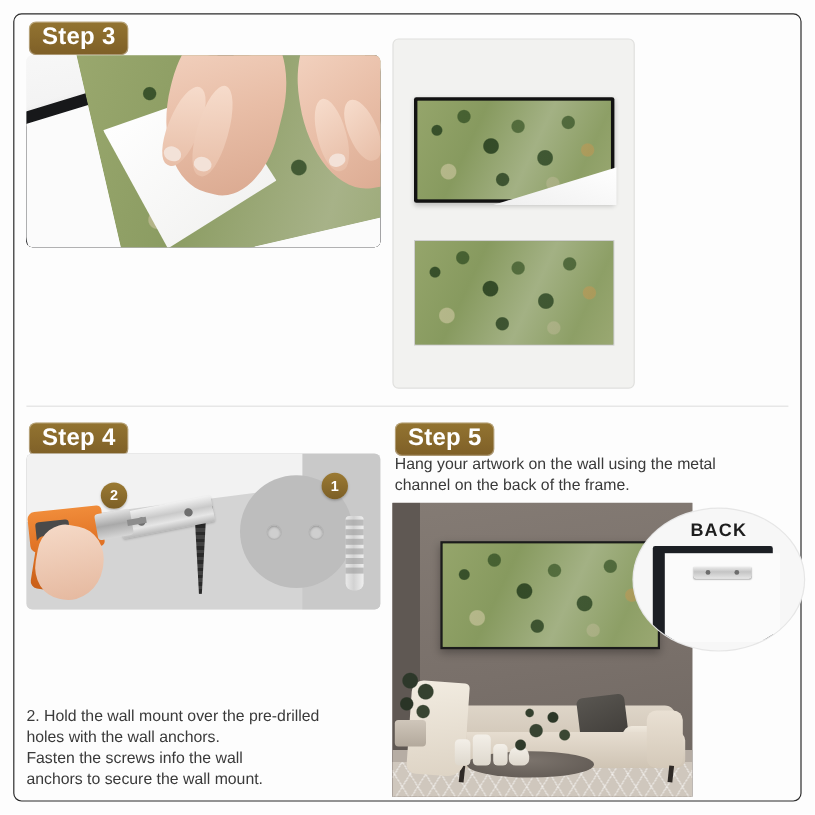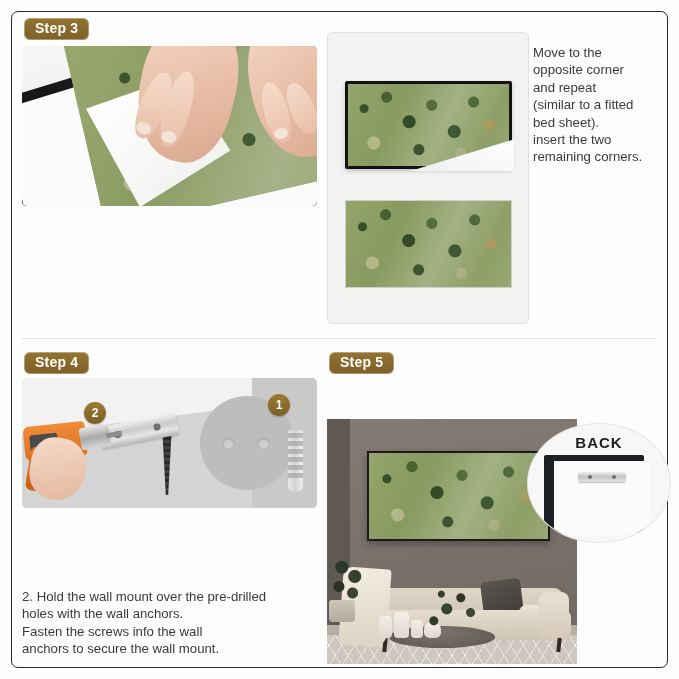--- a/index.html
+++ b/index.html
@@ -34,21 +34,21 @@
     width: 635px; height: 1px;
     background: #e2e2e2;
   }
 
   
   .step-badge {
     display: inline-block;
     background: #8a6a2f;
     background-image: linear-gradient(180deg, #937431 0%, #7e5f27 100%);
     color: #ffffff;
-    font-size: 14px;
+    font-size: 20px;
     font-weight: bold;
     letter-spacing: 0.2px;
     padding: 3px 11px 4px 11px;
     border-radius: 6px;
     box-shadow: inset 0 0 0 1px rgba(255,255,255,0.35);
     line-height: 1.05;
     white-space: nowrap;
   }
 
   
@@ -521,27 +521,20 @@
   <div class="panel-light" style="left:327px; top:32px; width:202px; height:292px;">
     <div id="mid-top-wrap" style="left:17px; top:48px; width:167px; height:88px;">
       <div class="art-thumb" style="left:3px; top:3px; right:3px; bottom:3px;"></div>
       <div class="peel"></div>
     </div>
     <div id="mid-bot-wrap" style="left:17px; top:167px; width:167px; height:88px;">
       <div class="art-thumb" style="left:1px; top:1px; right:1px; bottom:1px;"></div>
     </div>
   </div>
 
-  <div class="section side-text" style="left:533px; top:44px; width:130px;">Move to the
-opposite corner
-and repeat
-(similar to a fitted
-bed sheet).
-insert the two
-remaining corners.</div>
 
   <div class="divider"></div>
 
   <div class="section" style="left:24px; top:352px;">
     <span class="step-badge">Step 4</span>
   </div>
 
   <div class="photo" id="s4photo" style="position:absolute; left:22px; top:378px; width:295px; height:130px;">
     <div class="wall"></div>
     <div class="ceiling"></div>
@@ -581,20 +574,22 @@
 
   <div class="section body-text" style="left:22px; top:588px; width:305px;">2. Hold the wall mount over the pre-drilled
 holes with the wall anchors.
 Fasten the screws info the wall
 anchors to secure the wall mount.</div>
 
   <div class="section" style="left:329px; top:352px;">
     <span class="step-badge">Step 5</span>
   </div>
 
+  <div class="section body-text" style="left:329px; top:378px; width:330px;">Hang your artwork on the wall using the metal
+channel on the back of the frame.</div>
 
   <div class="photo" id="s5photo" style="position:absolute; left:327px; top:419px; width:250px; height:245px; border-radius:0;">
     <div class="room-wall"></div>
     <div class="wall-left"></div>
 
     <div class="room-art-frame">
       <div class="art-thumb" style="left:2px; top:2px; right:2px; bottom:2px;"></div>
     </div>
 
     <div class="floor"></div>

